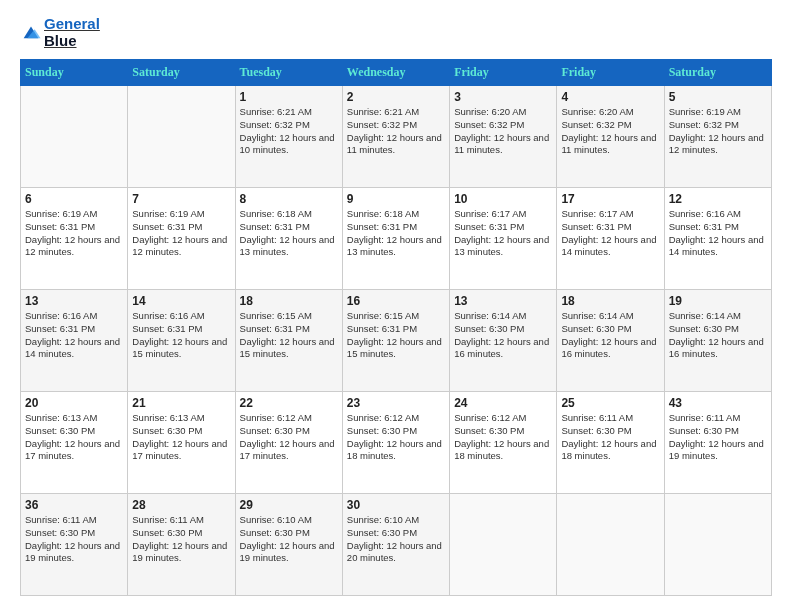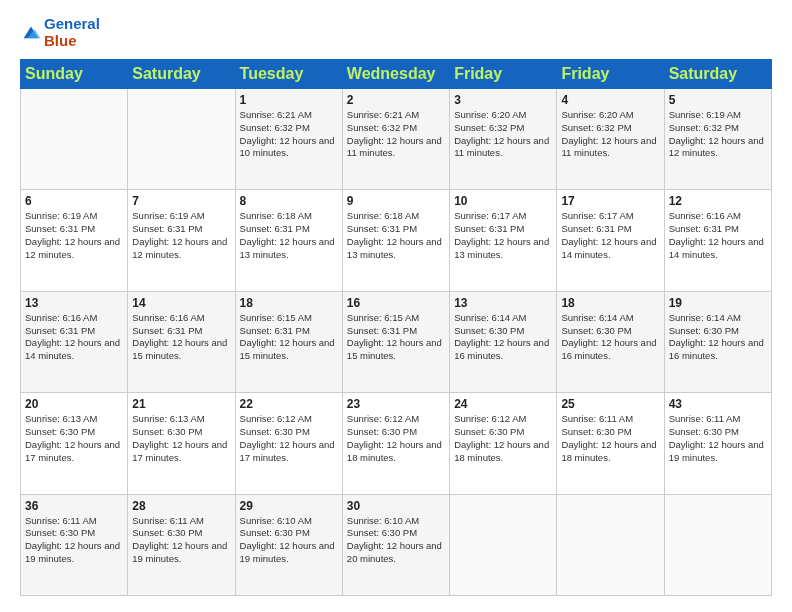--- a/index.html
+++ b/index.html
@@ -27,20 +27,21 @@
     .logo {
       display: flex;
       align-items: center;
       gap: 2px;
     }
     .logo-text {
       font-size: 15px;
       font-weight: bold;
       color: #333;
       line-height: 1.1;
+      text-decoration: underline;
     }
     .logo-text span {
       color: #1565c0;
     }
     .logo-icon {
       width: 22px;
       height: 22px;
     }
     .title-block {
       text-align: right;
@@ -56,26 +57,27 @@
       color: #444;
     }
     .calendar {
       width: 100%;
       border-collapse: collapse;
       flex: 1;
       table-layout: fixed;
     }
     .calendar thead th {
       background: #1565c0;
-      color: #bef264;
-      font-size: 16px;
+      color: #5eead4;
+      font-size: 12px;
       font-weight: bold;
       padding: 5px 4px;
       text-align: left;
       border: 1px solid #1565c0;
+      font-family: Liberation Serif, serif;
     }
     .calendar tbody td {
       border: 1px solid #ccc;
       vertical-align: top;
       padding: 4px 4px 3px 4px;
       font-size: 10px;
       color: #333;
       background: #fff;
       height: 82px;
     }
@@ -106,21 +108,21 @@
 
 <div class="page">
   <div class="header">
     <div class="logo">
       <svg class="logo-icon" viewBox="0 0 30 30" xmlns="http://www.w3.org/2000/svg">
         <polygon points="5,22 15,6 25,22" fill="#1565c0"></polygon>
         <polygon points="10,22 20,10 28,22" fill="#42a5f5" opacity="0.7"></polygon>
       </svg>
       <div class="logo-text">
         <span>General</span><br>
-        <span style="color:#c2410c">Blue</span>
+        <span style="color:#0f172a">Blue</span>
       </div>
     </div>
     <div class="title-block">
       <h1></h1>
       <h2></h2>
     </div>
   </div>
 
   <table class="calendar">
     <thead>

